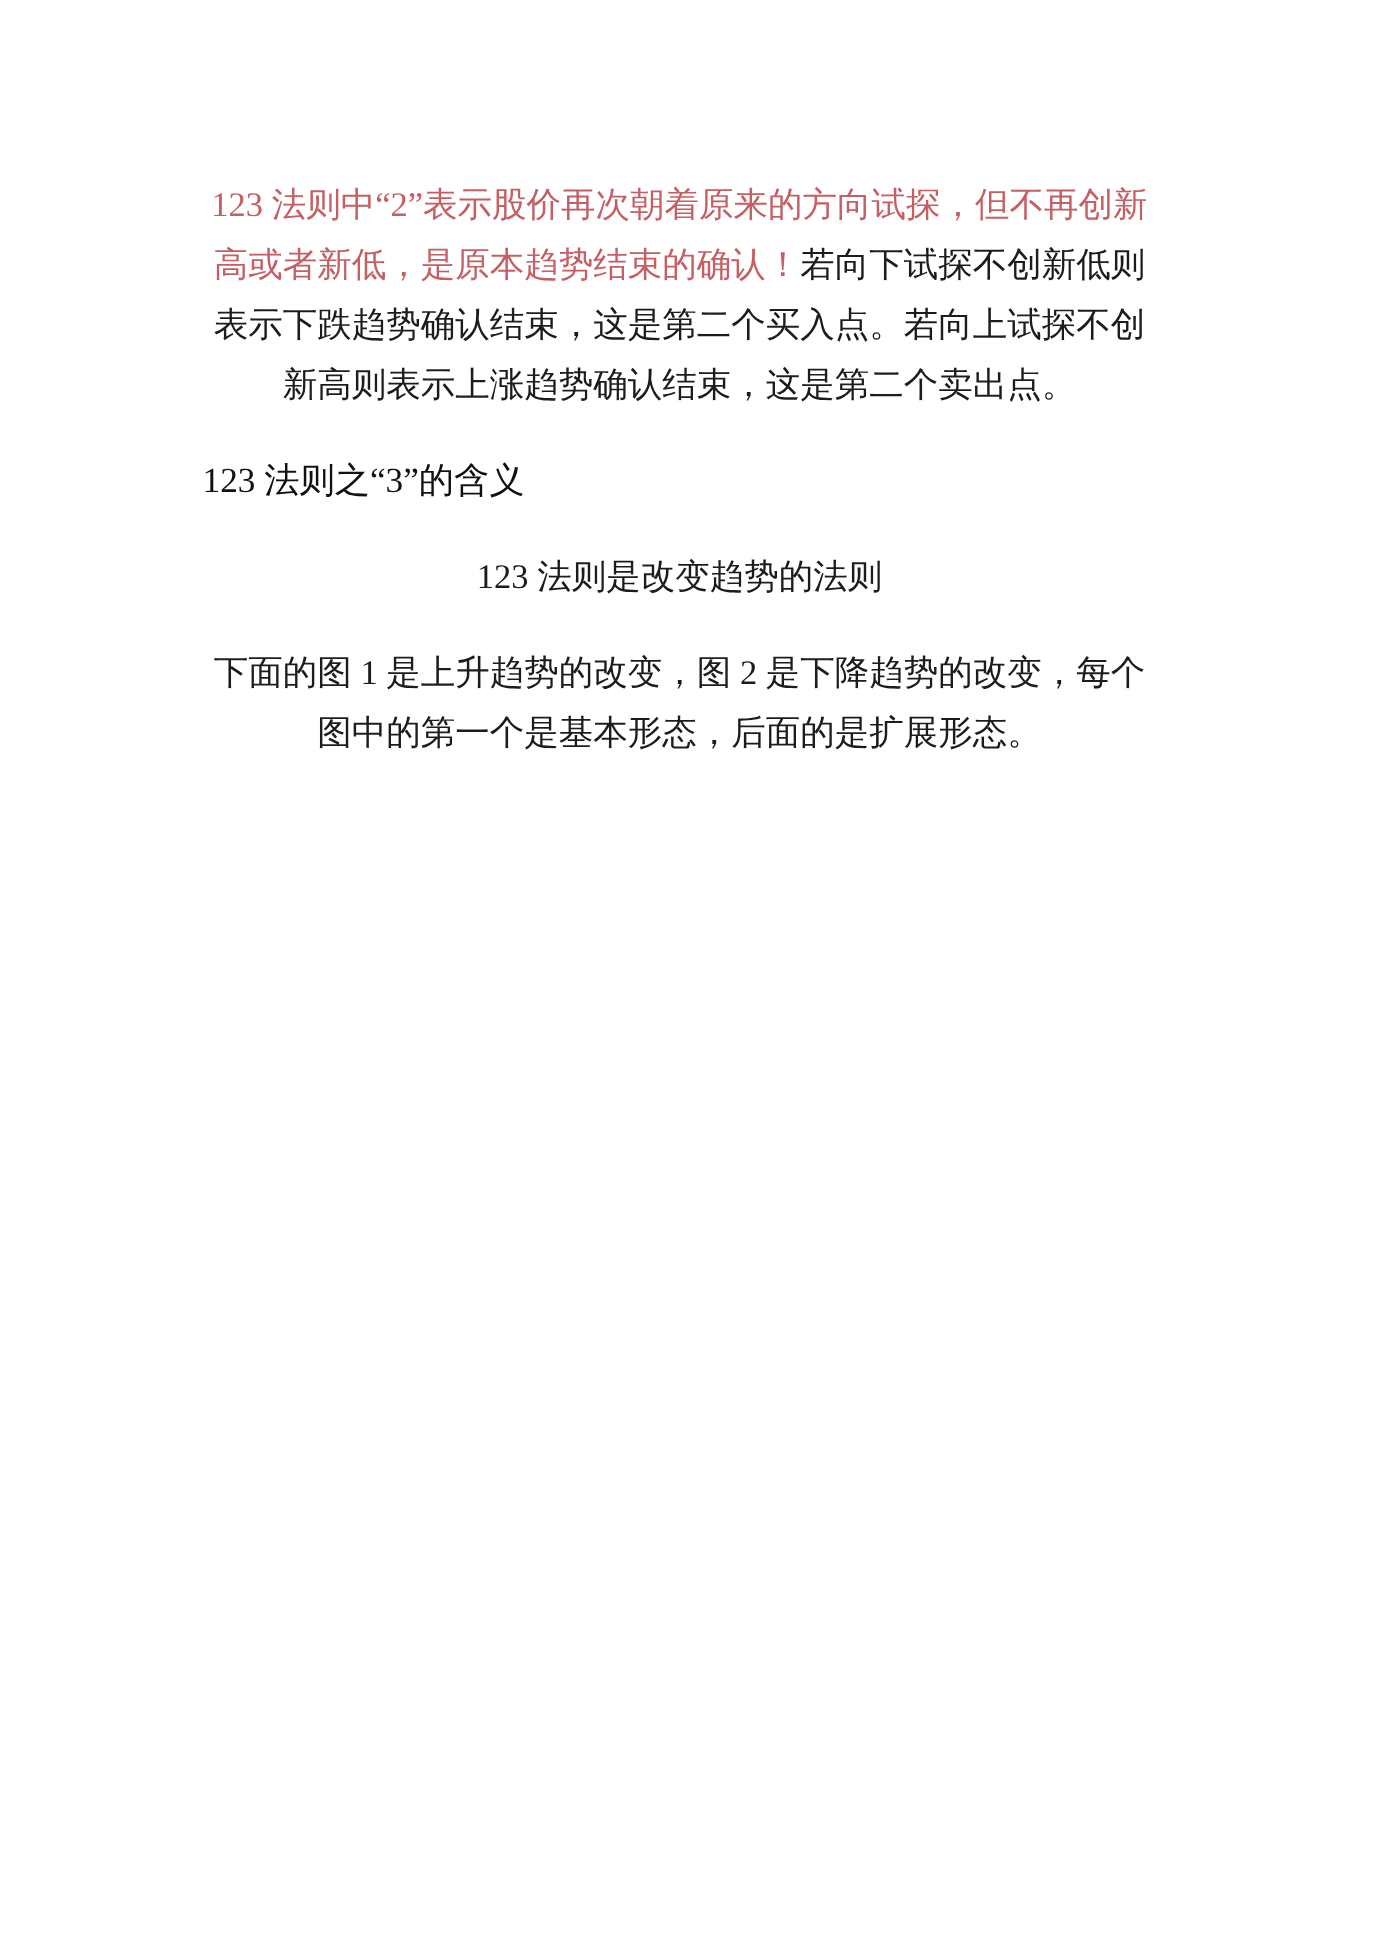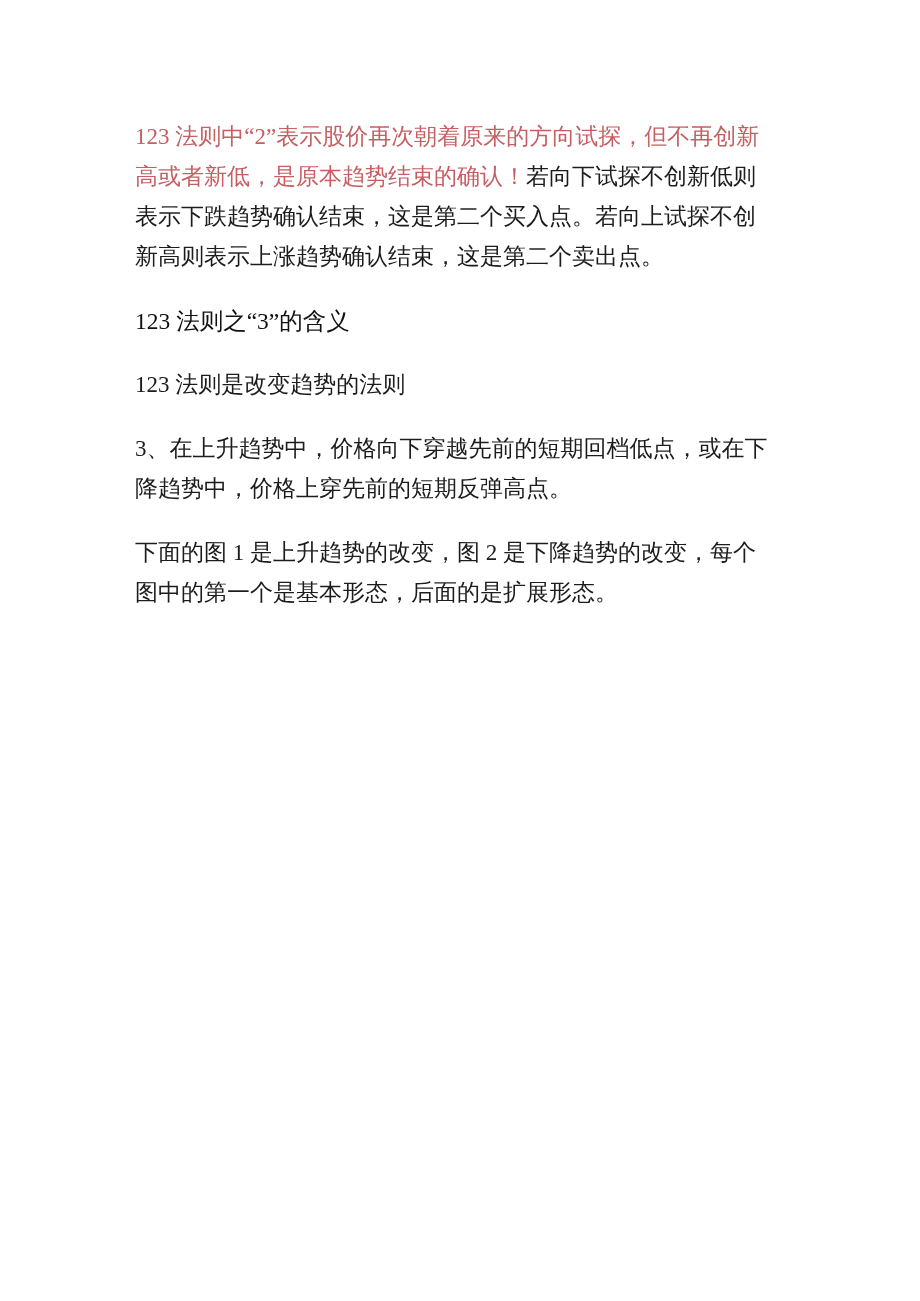--- a/index.html
+++ b/index.html
@@ -15,21 +15,21 @@
     height: 1301px;
     padding: 117px 133px 0 135px;
     background: #ffffff;
     overflow: hidden;
   }
   .para {
     margin: 0 16px 24px 0;
     font-size: 23px;
     line-height: 40px;
     color: #1c1c1c;
-    text-align: left;
+    text-align: center;
     word-break: break-all;
   }
   .heading {
     margin: 0 0 24px 0;
     font-size: 23.5px;
     line-height: 40px;
     color: #111111;
     font-weight: normal;
   }
   .red { color: #c55f63; }
@@ -42,18 +42,17 @@
   <p class="para"><span class="red">123 法则中“2”表示股价再次朝着原来的方向试探，但不再创新高或者新低，是原本趋势结束的确认！</span><span>若向下试探不创新低则表示下跌趋势确认结束，这是第二个买入点。若向上试探不创新高则表示上涨趋势确认结束，这是第二个卖出点。</span></p>
 
   <h3 class="heading">123 法则之“3”的含义</h3>
 
 
 
   <p class="para">123 法则是改变趋势的法则</p>
 
 
 
-  <p class="para">3、在上升趋势中，价格向下穿越先前的短期回档低点，或在下降趋势中，价格上穿先前的短期反弹高点。</p>
 
 
   <p class="para">下面的图 1 是上升趋势的改变，图 2 是下降趋势的改变，每个图中的第一个是基本形态，后面的是扩展形态。</p>
 
 </div>
 
 </body></html>

